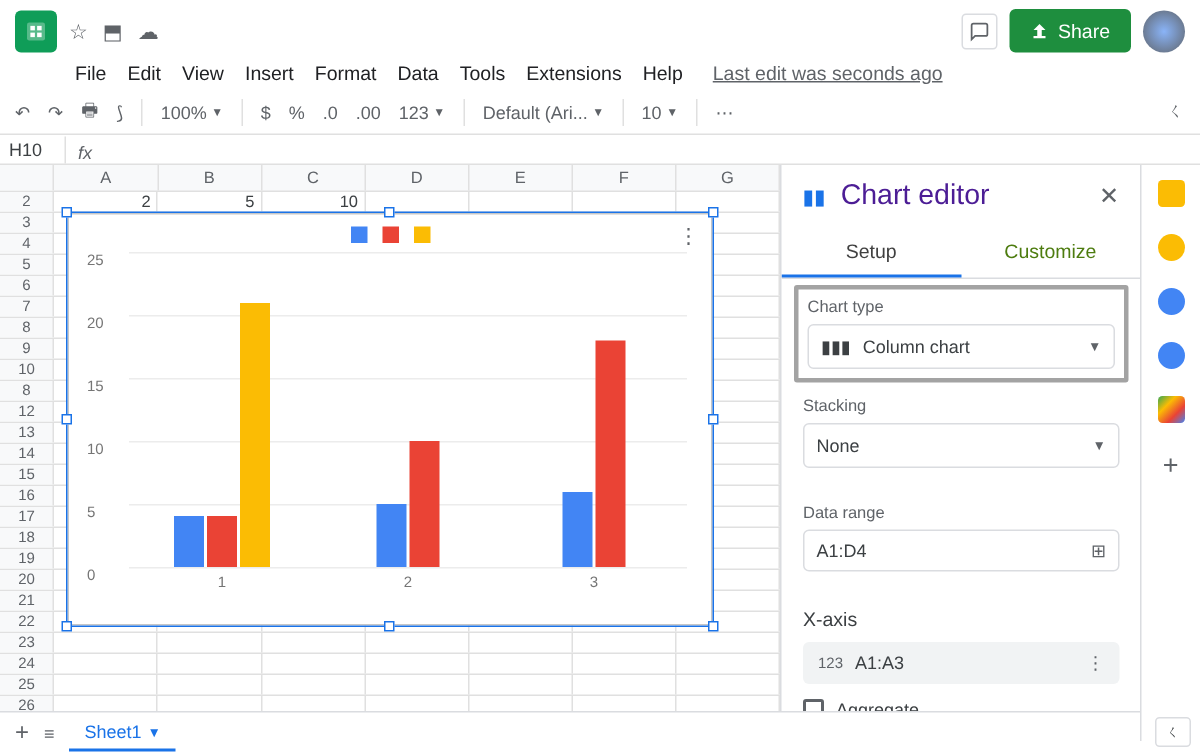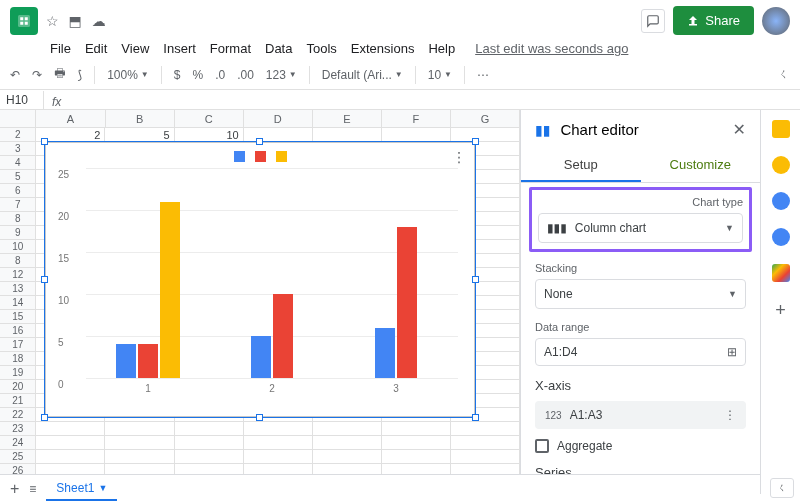--- a/index.html
+++ b/index.html
@@ -63,31 +63,31 @@
 .ytick { position: absolute; left: -28px; font-size: 10px; color: #757575; transform: translateY(50%); }
 .gridline { position: absolute; left: 0; right: 0; border-top: 1px solid #ececec; }
 .bars { position: absolute; inset: 0; display: flex; }
 .group { flex: 1; display: flex; align-items: flex-end; justify-content: center; gap: 2px; position: relative; }
 .bar { width: 20px; }
 .xtick { position: absolute; bottom: -16px; width: 100%; text-align: center; font-size: 10px; color: #757575; }
 
 
 .ed-head { display: flex; align-items: center; padding: 10px 14px; gap: 10px; }
 .ed-head .icon { color: #1a73e8; font-size: 14px; }
-.ed-title { font-size: 15px; color: #000000; flex: 1; }
+.ed-title { font-size: 19px; color: #4c1d95; flex: 1; }
 .ed-close { color: #5f6368; font-size: 16px; }
 .ed-tabs { display: flex; border-bottom: 1px solid #dadce0; }
 .ed-tab { flex: 1; text-align: center; padding: 8px 0; font-size: 13px; color: #4d7c0f; }
 .ed-tab.active { color: #404040; border-bottom: 2px solid #1a73e8; font-weight: 500; }
 .ed-body { padding: 10px 14px; overflow-y: auto; flex: 1; }
-.ed-section { margin-bottom: 12px; }
+.ed-section { margin-bottom: 24px; }
 .ed-label { font-size: 11px; color: #5f6368; margin-bottom: 5px; }
 .ed-select { border: 1px solid #dadce0; border-radius: 4px; padding: 7px 8px; display: flex; align-items: center; gap: 8px; font-size: 12px; color: #3c4043; }
 .ed-select .arrow { margin-left: auto; font-size: 9px; color: #5f6368; }
-.highlight-box { border: 3px solid #8b5cf6; border-radius: 2px; padding: 6px; margin: -6px -6px 10px -6px; text-align: right; }
+.highlight-box { border: 3px solid #a3a3a3; border-radius: 2px; padding: 6px; margin: -6px -6px 10px -6px; }
 .ed-input { border: 1px solid #dadce0; border-radius: 4px; padding: 6px 8px; display: flex; align-items: flex-end; font-size: 12px; }
 .ed-input .grid-icon { margin-left: auto; color: #5f6368; }
 .ed-heading { font-size: 13px; font-weight: 500; color: #3c4043; margin: 8px 0; }
 .chip { background: #f1f3f4; border-radius: 4px; padding: 7px 10px; display: flex; align-items: center; gap: 8px; font-size: 12px; margin-bottom: 6px; }
 .chip .num-icon { font-size: 10px; color: #5f6368; }
 .chip .dots { margin-left: auto; color: #5f6368; }
 .checkbox-row { display: flex; align-items: center; gap: 8px; font-size: 12px; padding: 4px 0; }
 .checkbox { width: 14px; height: 14px; border: 2px solid #5f6368; border-radius: 2px; }
 
 

